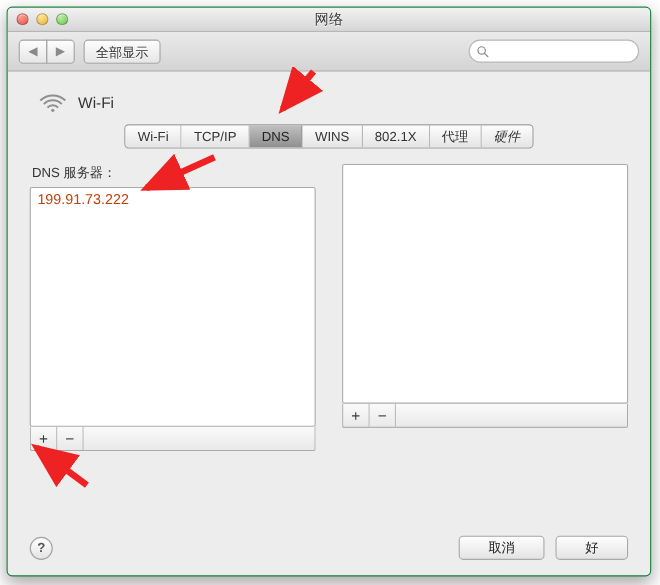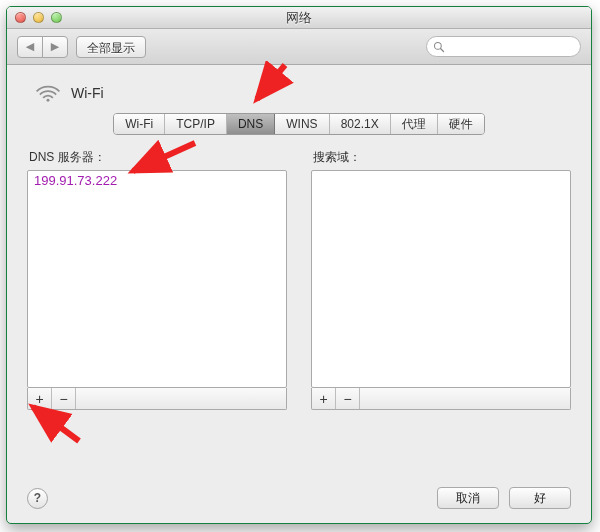--- a/index.html
+++ b/index.html
@@ -76,32 +76,32 @@
   .conn-title { font-size: 14px; font-weight: 500; color: #333; }
 
   .seg-tabs { display: flex; justify-content: center; margin-bottom: 14px; }
   .seg { display: flex; border-radius: 4px; overflow: hidden; border: 1px solid #9b9b9b; }
   .seg .tab {
     height: 20px; padding: 0 11px; display: flex; align-items: center;
     font-size: 12px; color: #333;
     background: linear-gradient(#fdfdfd, #e4e4e4);
     border-right: 1px solid #b7b7b7; cursor: default;
   }
-  .seg .tab:last-child { border-right: none; }
+  .seg .tab:last-child { border-right: none; font-style: italic; }
   .seg .tab.active {
     background: linear-gradient(#c0c0c0, #8f8f8f);
     color: #222; border-right-color: #777; justify-content: flex-end;
   }
 
   .panels { display: flex; gap: 24px; }
   .panel { flex: 1; display: flex; flex-direction: column; }
   .panel-label { font-size: 12px; color: #333; margin: 0 0 4px 2px; }
   .listbox {
     height: 218px; background: #fff; border: 1px solid #aaa; border-radius: 2px;
-    font-size: 13px; color: #a21caf;
+    font-size: 13px; color: #c2410c;
   }
   .listbox .item { padding: 2px 6px; }
   .addbar {
     display: flex; align-items: center; height: 22px;
     border: 1px solid #aaa; border-top: none; border-radius: 0 0 2px 2px;
     background: linear-gradient(#fafafa, #e9e9e9);
     font-size: 12px; color: #444;
   }
   .sqbtn {
     width: 24px; height: 100%; display: flex; align-items: center; justify-content: center;
@@ -118,21 +118,21 @@
     width: 21px; height: 21px; border-radius: 50%;
     border: 1px solid #a2a2a2; background: linear-gradient(#fff, #e4e4e4);
     display: flex; align-items: center; justify-content: center;
     color: #555; font-size: 12px; font-weight: bold;
   }
   .actions { margin-left: auto; display: flex; gap: 10px; }
   .btn {
     min-width: 62px; height: 22px; border-radius: 4px; border: 1px solid #a9a9a9;
     background: linear-gradient(#fefefe, #e3e3e3);
     display: flex; align-items: center; justify-content: center;
-    font-size: 12px; color: #222; padding: 0 14px;
+    font-size: 12px; color: #222; padding: 0 26px;
   }
 
   
   .arrow { position: absolute; pointer-events: none; }
 </style>
 </head>
 <body>
 
 <div class="window">
 
@@ -214,21 +214,20 @@
           <div class="sqbtn">
               <span>+</span>
             </div>
           <div class="sqbtn">
               <span>−</span>
             </div>
         </div>
       </div>
 
       <div class="panel">
-        <div class="panel-label">搜索域：</div>
         <div class="listbox"></div>
         <div class="addbar">
           <div class="sqbtn">
               <span>+</span>
             </div>
           <div class="sqbtn">
               <span>−</span>
             </div>
         </div>
       </div>

